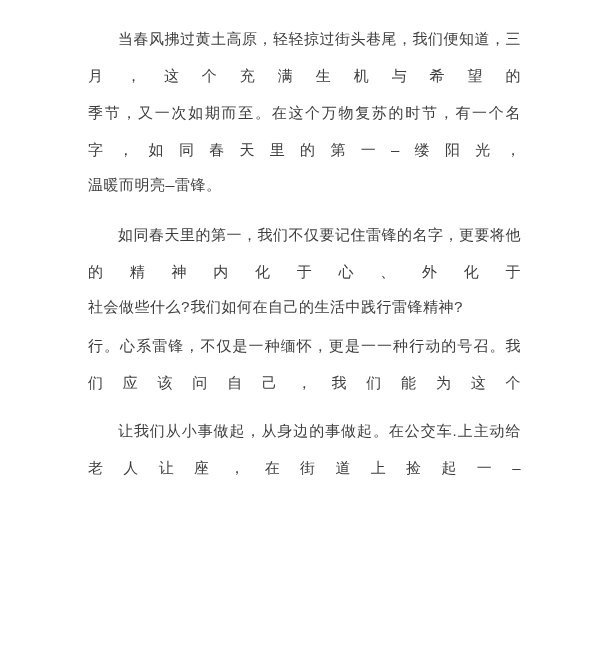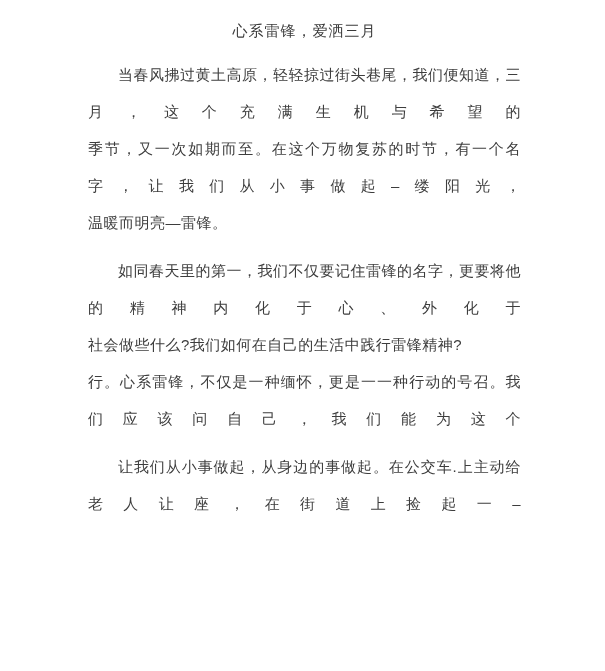--- a/index.html
+++ b/index.html
@@ -35,31 +35,31 @@
     line-height: 37px;
     text-align: justify;
     text-align-last: justify;
     letter-spacing: 0.5px;
   }
   .line.first {
     text-indent: 2em;
   }
   .line.last {
     text-align-last: left;
+    font-family: Liberation Mono, monospace;
   }
 </style>
 </head>
 <body>
 
 <div class="page">
-  <h1 class="title">心系雷锋，爱洒三月</h1>
   <div>
       <div class="paragraph">
         <div class="line first">当春风拂过黄土高原，轻轻掠过街头巷尾，我们便知道，三月，这个充满生机与希望的</div>
-        <div class="line">季节，又一次如期而至。在这个万物复苏的时节，有一个名字，让我们从小事做起–缕阳光，</div>
+        <div class="line">季节，又一次如期而至。在这个万物复苏的时节，有一个名字，如同春天里的第一–缕阳光，</div>
         <div class="line last">温暖而明亮—雷锋。</div>
       </div>
       <div class="paragraph">
         <div class="line first">如同春天里的第一，我们不仅要记住雷锋的名字，更要将他的精神内化于心、外化于</div>
         <div class="line last">社会做些什么?我们如何在自己的生活中践行雷锋精神?</div>
         <div class="line">行。心系雷锋，不仅是一种缅怀，更是一一种行动的号召。我们应该问自己，我们能为这个</div>
       </div>
       <div class="paragraph">
         <div class="line first">让我们从小事做起，从身边的事做起。在公交车.上主动给老人让座，在街道上捡起一–</div>
       </div>

